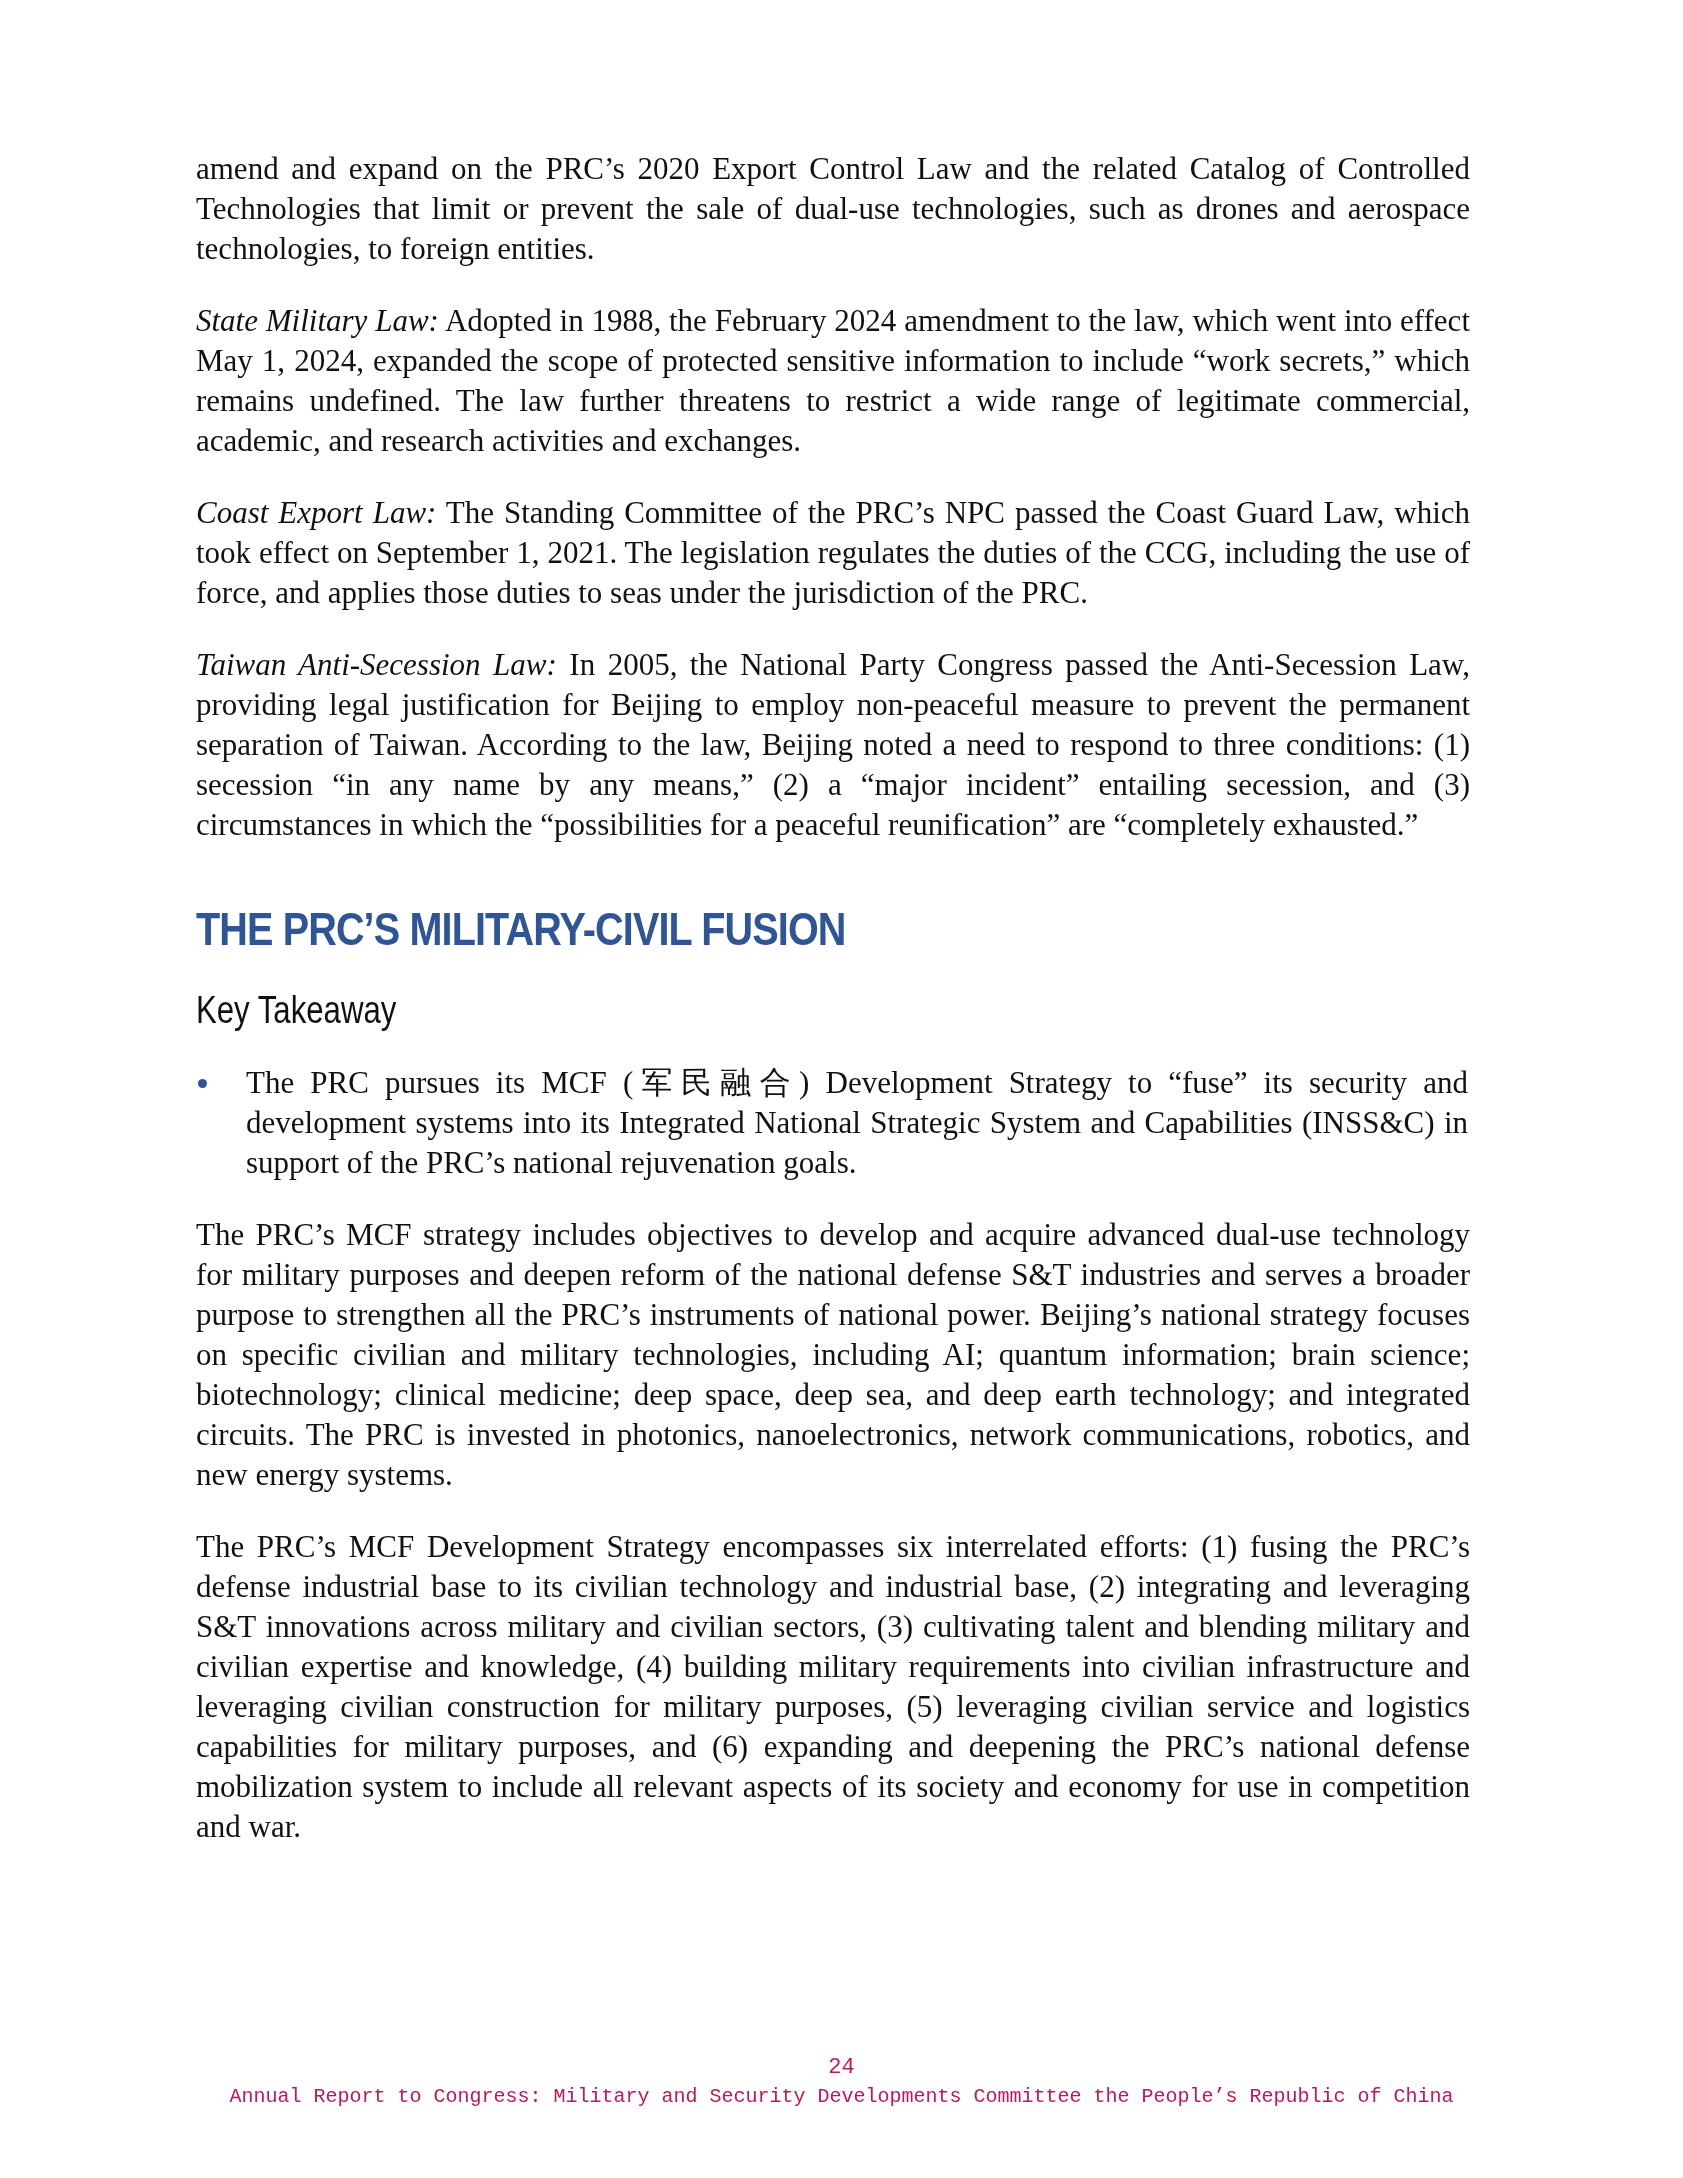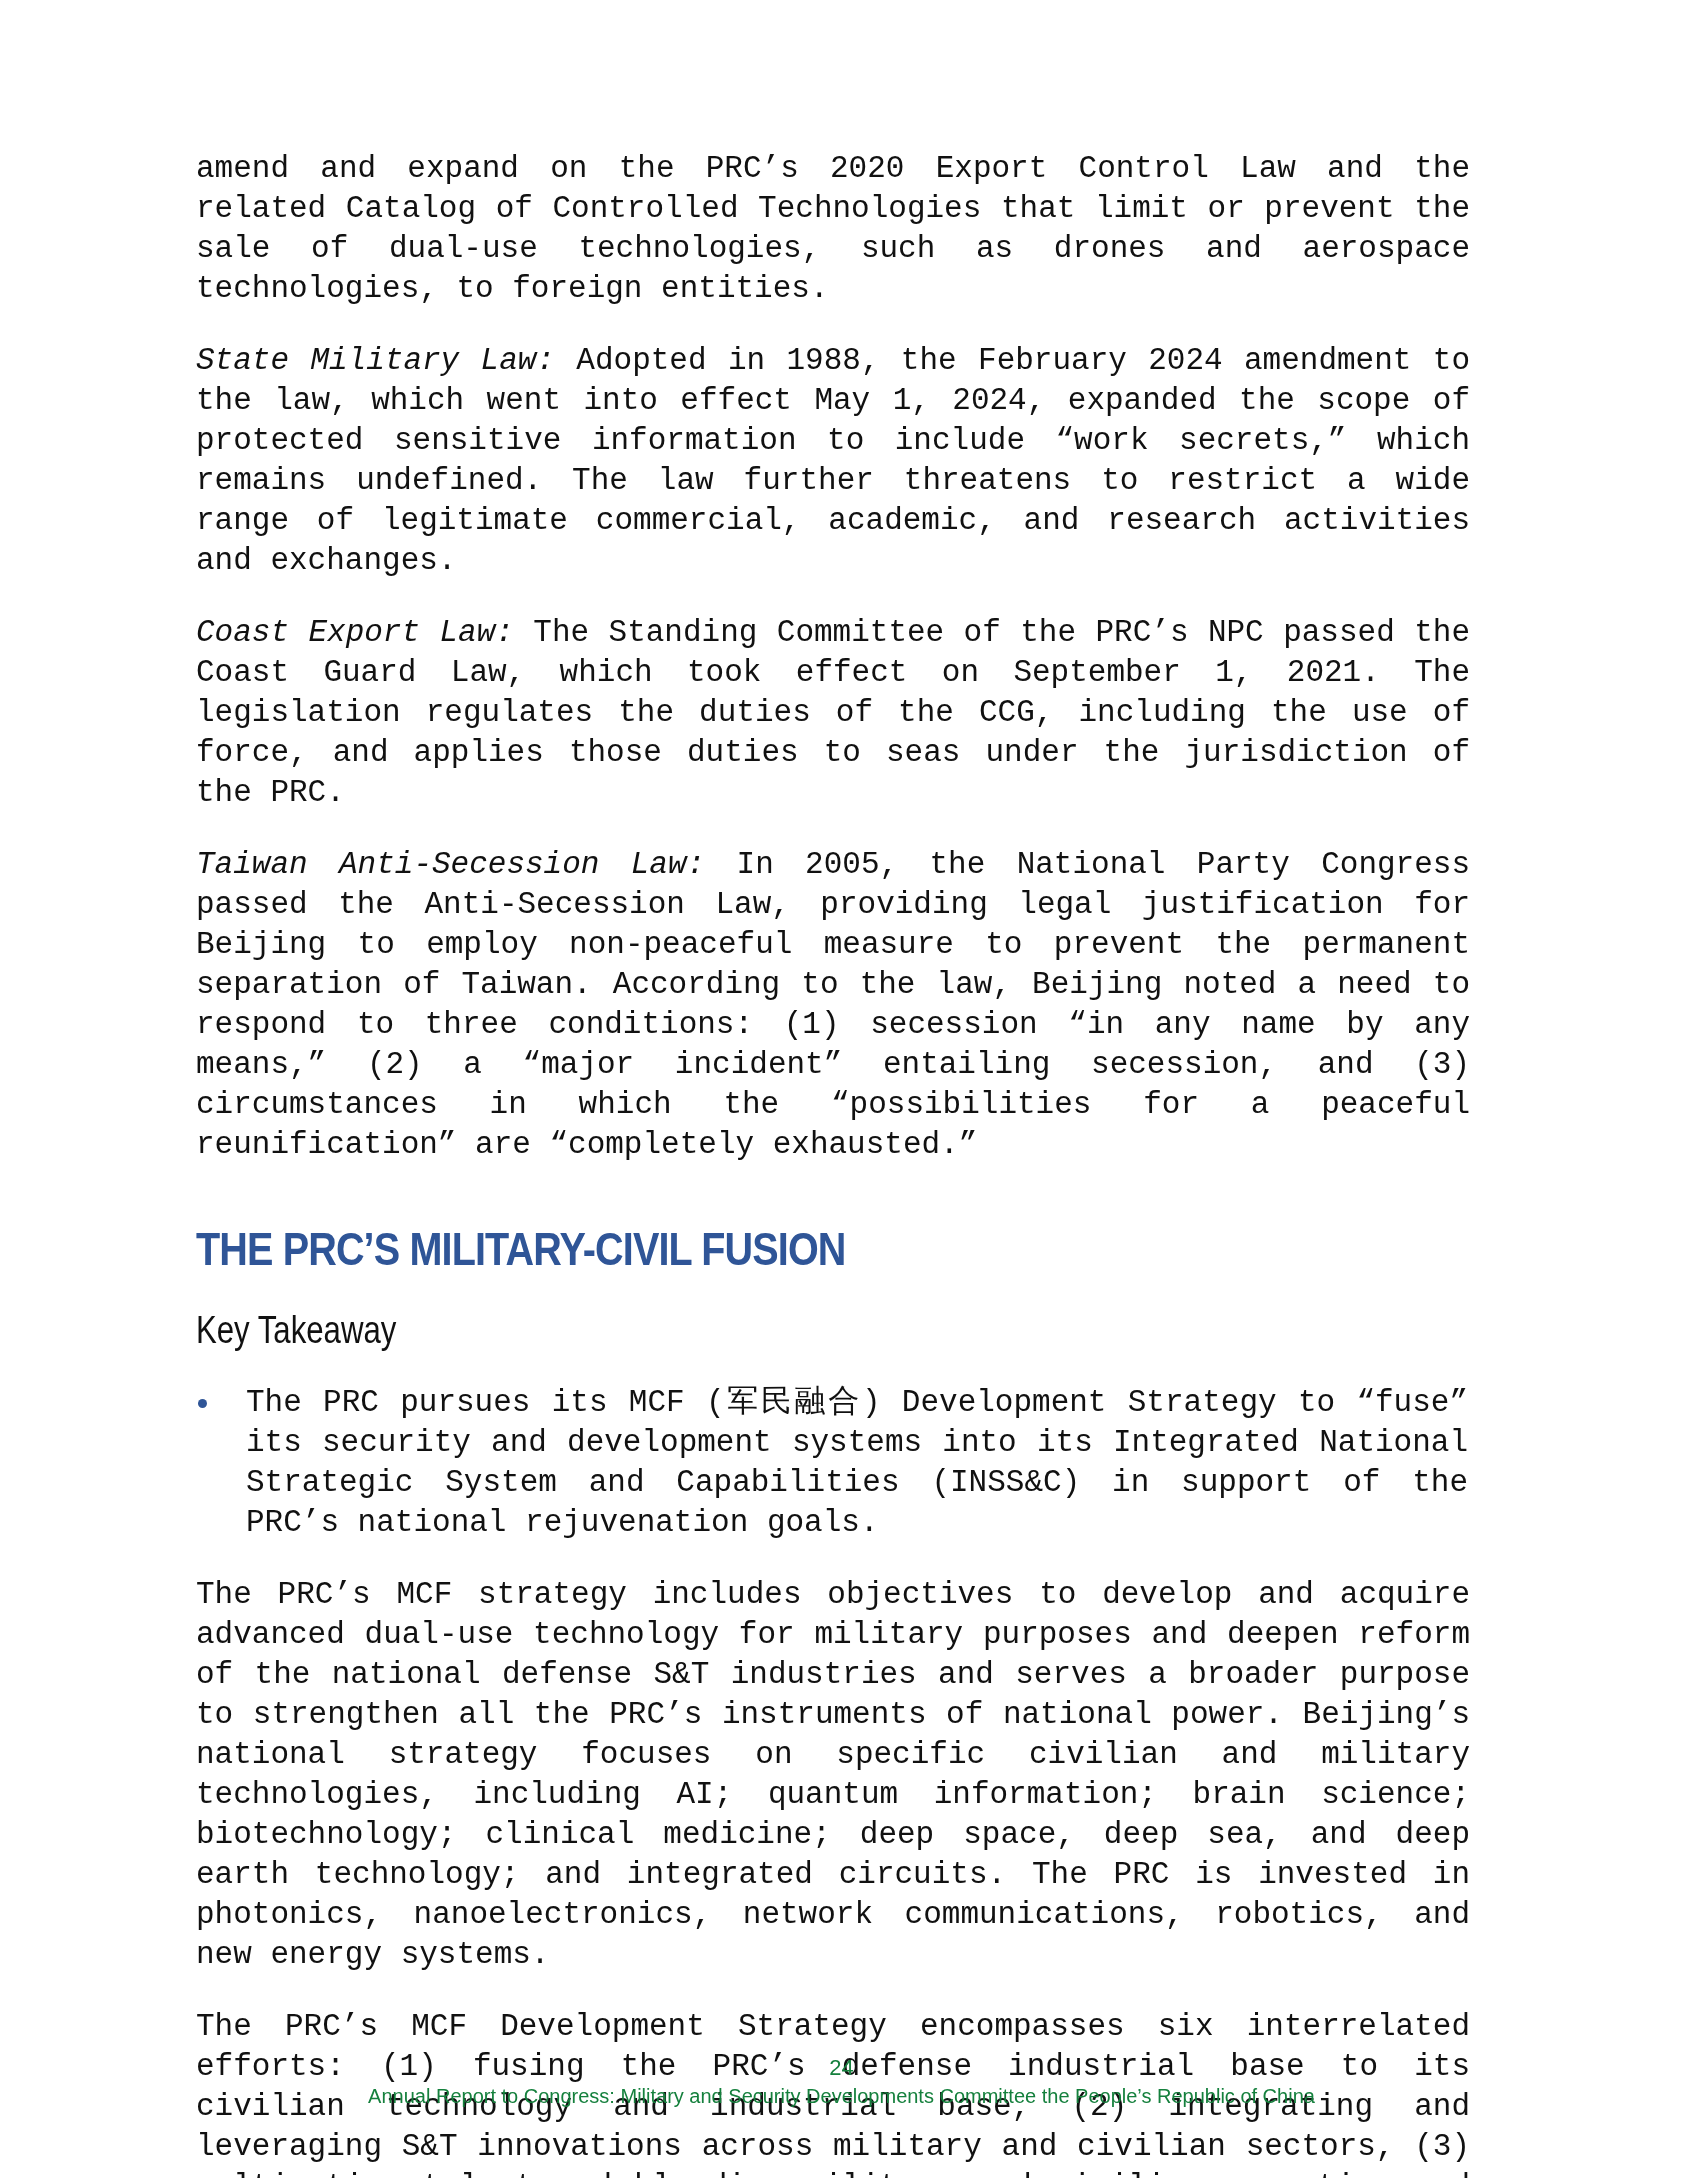--- a/index.html
+++ b/index.html
@@ -1,19 +1,19 @@
 <!DOCTYPE html>
 <html><head>
 <meta charset="utf-8">
 <style>
   html, body { margin: 0; padding: 0; background: #ffffff; }
   body { width: 1683px; height: 2178px; position: relative; overflow: hidden; }
   .page { position: absolute; left: 196px; top: 149px; width: 1274px; color: #111; }
   .p {
-    font-family: Liberation Mono, monospace;
+    font-family: Liberation Serif, serif;
     font-size: 31px;
     line-height: 40px;
     text-align: justify;
     margin: 0 0 32px 0;
   }
   .p em { font-style: italic; }
   .h1 {
     font-family: "Liberation Sans", sans-serif;
     font-weight: bold;
     font-size: 46px;
@@ -36,21 +36,21 @@
     white-space: nowrap;
   }
   .bullet-list { margin: 0 2px 32px 0; padding: 0; list-style: none; }
   .bullet-item { position: relative; padding-left: 50px; }
   .bullet-dot {
     position: absolute; left: 2px; top: 16px;
     width: 9px; height: 9px; border-radius: 50%; background: #2f5597;
   }
   .footer {
     position: absolute; left: 0; width: 1683px; text-align: center;
-    font-family: Liberation Sans, sans-serif; color: #15803d;
+    font-family: Liberation Mono, monospace; color: #be185d;
   }
   .footer-page { top: 2055px; font-size: 22px; }
   .footer-title { top: 2085px; font-size: 20px; }
 </style>
 </head>
 <body>
 
 <div class="page">
   <p class="p">
     <span>amend and expand on the PRC’s 2020 Export Control Law and the related Catalog of Controlled Technologies that limit or prevent the sale of dual-use technologies, such as drones and aerospace technologies, to foreign entities.</span>

